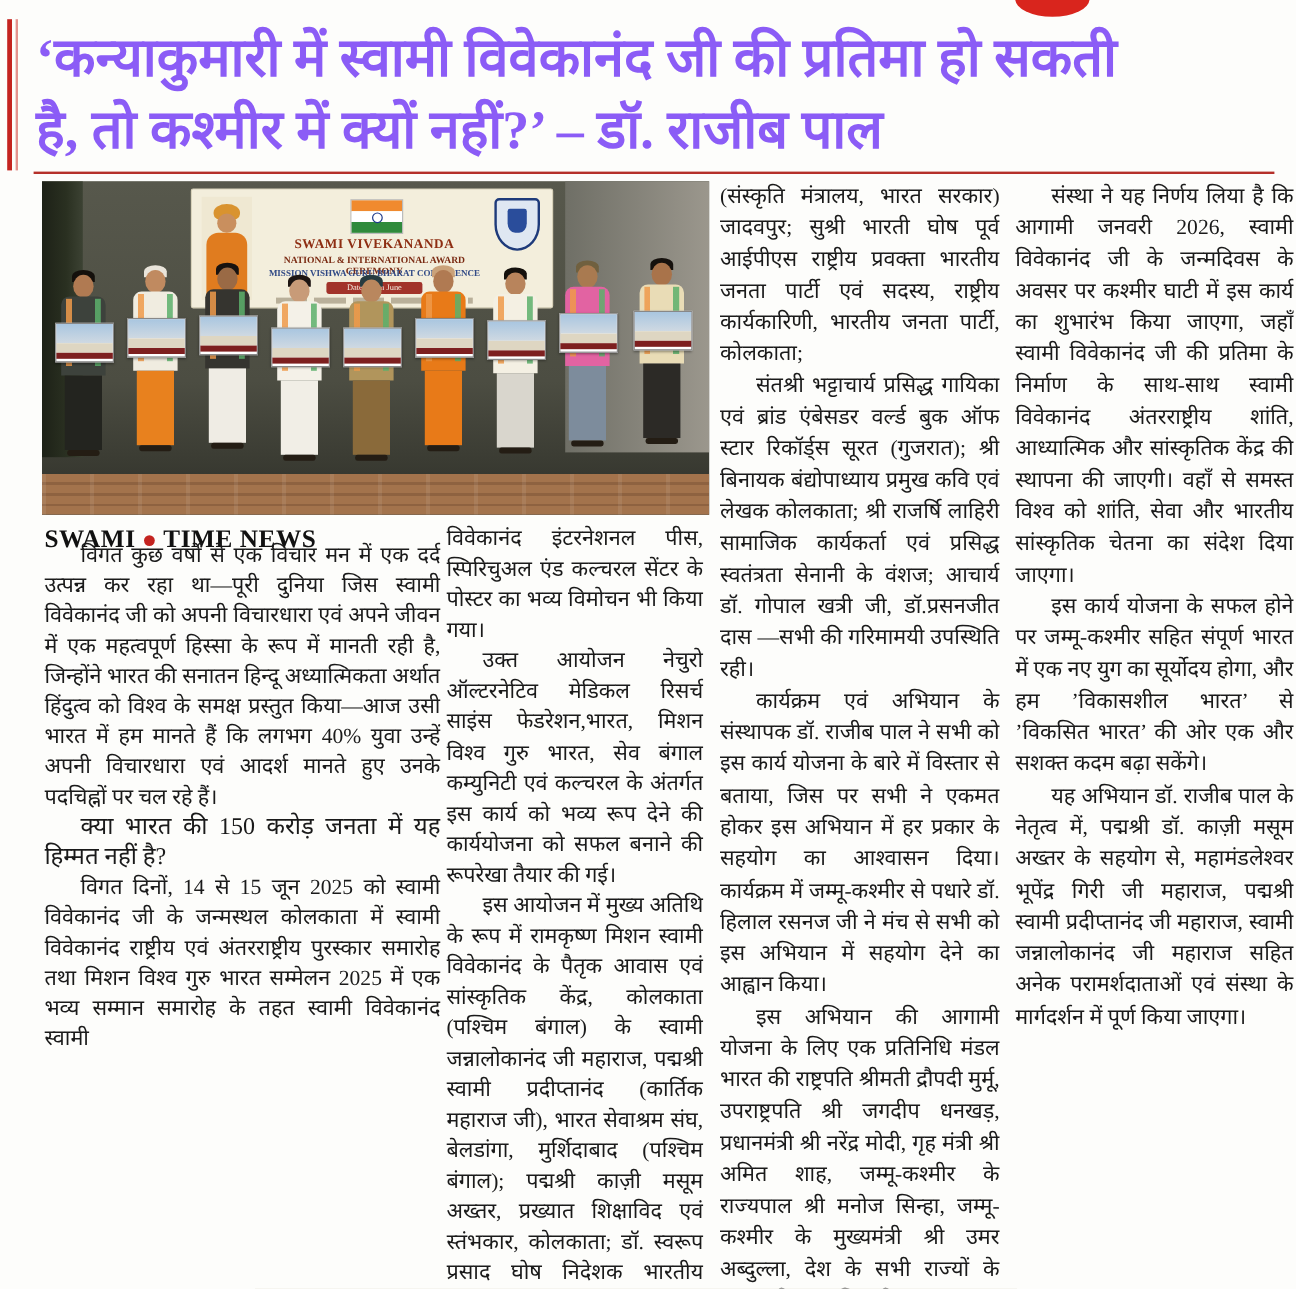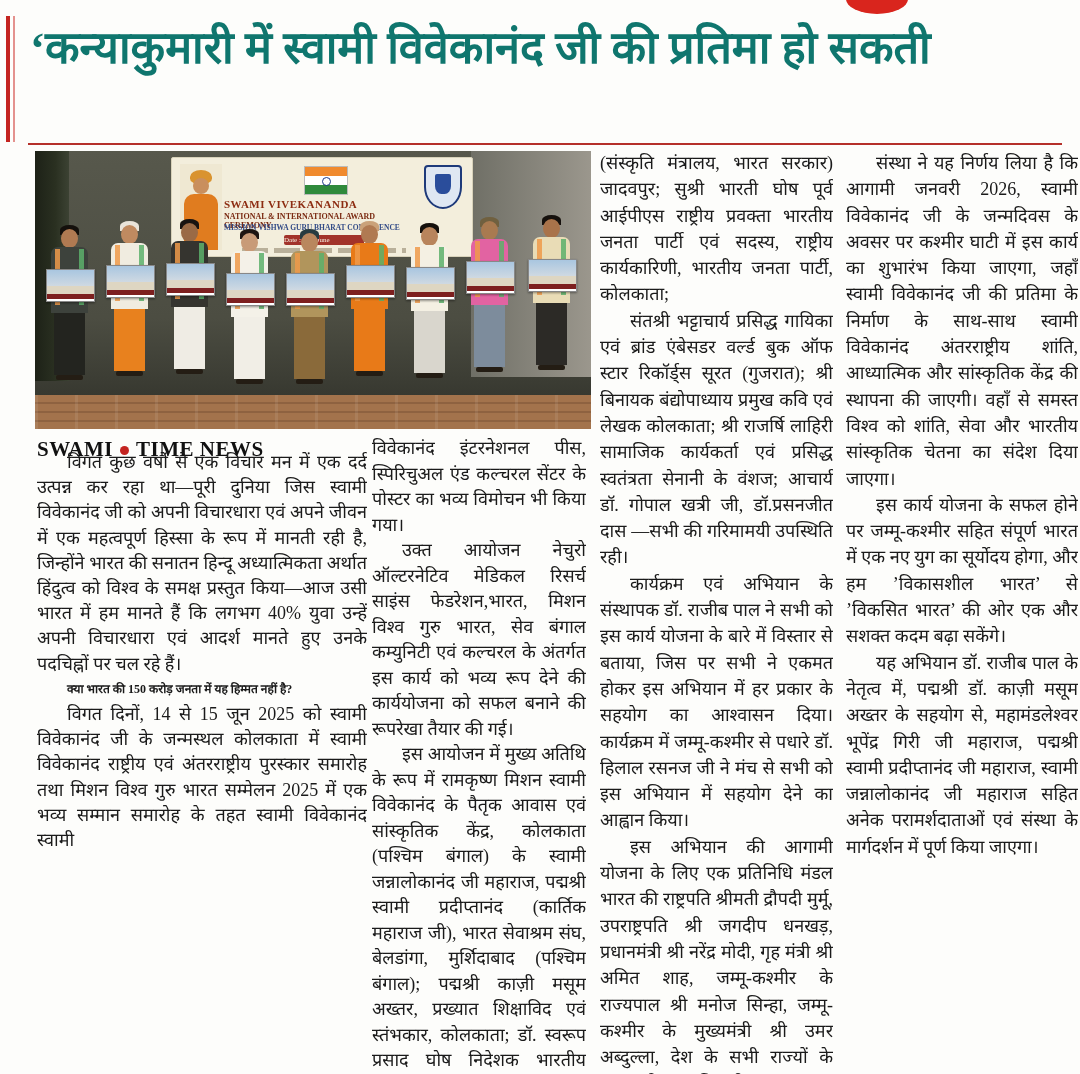--- a/index.html
+++ b/index.html
@@ -8,43 +8,43 @@
     background:#fdfdfb;overflow:hidden;
     font-family:"Liberation Serif","DejaVu Serif",serif;
     color:#141414;
   }
   
   .left-rule{position:absolute;left:6px;top:16px;width:4px;height:126px;background:#c42420;}
   .left-rule2{position:absolute;left:13px;top:16px;width:2px;height:126px;background:#e4928e;}
   .top-dot{position:absolute;left:846px;top:-16px;width:62px;height:30px;border-radius:50%;background:#d9251d;}
   .headline{
     position:absolute;left:30px;top:18px;width:1030px;
-    font-size:45px;line-height:60px;font-weight:700;color:#0f766e;
+    font-size:45px;line-height:60px;font-weight:700;color:#8b5cf6;
     letter-spacing:0px;
   }
   .headline-rule{position:absolute;left:28px;top:143px;width:1034px;height:2px;background:#b5302a;}
 
   
   .photo{
     position:absolute;left:35px;top:151px;width:556px;height:278px;
     background:linear-gradient(180deg,#57584c 0%,#4c4d42 60%,#3c3d34 82%,#2e2f28 100%);
     overflow:hidden;
   }
   .curtain-left{position:absolute;left:0;top:0;width:34px;height:230px;
     background:linear-gradient(90deg,#1d2117,#2a3021 60%,#3c4233);}
   .wall-right{position:absolute;right:0;top:0;width:120px;height:226px;
     background:linear-gradient(90deg,#6f6f66,#9b978d);}
   .stage-floor{position:absolute;left:0;bottom:0;width:556px;height:34px;
     background:repeating-linear-gradient(180deg,#a3734c 0 7px,#8e6240 7px 9px);}
   .floor-glow{position:absolute;left:0;bottom:0;width:556px;height:34px;
     background:repeating-linear-gradient(90deg,rgba(255,255,255,.08) 0 3px,rgba(0,0,0,0) 3px 40px);}
   .banner{
-    position:absolute;left:136px;top:6px;width:300px;height:98px;
+    position:absolute;left:124px;top:6px;width:300px;height:98px;
     background:#f3eedc;border:1px solid #d8d2ba;border-radius:2px;
-    font-family:"Liberation Serif",serif;text-align:left;
+    font-family:"Liberation Serif",serif;text-align:center;
   }
   .banner-portrait{position:absolute;left:8px;top:6px;width:42px;height:86px;background:#efe8d2;overflow:hidden;}
   .banner-portrait .turban{position:absolute;left:10px;top:6px;width:22px;height:14px;border-radius:50% 50% 40% 40%;background:#d9932f;}
   .banner-portrait .face{position:absolute;left:13px;top:14px;width:16px;height:16px;border-radius:50%;background:#c98f5e;}
   .banner-portrait .robe{position:absolute;left:4px;top:30px;width:34px;height:56px;border-radius:10px 10px 0 0;background:#e07c1f;}
   .flag{position:absolute;left:132px;top:8px;width:42px;height:27px;border:1px solid #bbb;}
   .flag .s1{height:9px;background:#f08a2e;}
   .flag .s2{height:9px;background:#ffffff;position:relative;}
   .flag .s2 i{position:absolute;left:17px;top:1px;width:7px;height:7px;border-radius:50%;border:1.5px solid #1e3a8a;}
   .flag .s3{height:9px;background:#2f8a3c;}
@@ -71,37 +71,38 @@
   .person .legs{position:absolute;left:13px;top:90px;width:31px;height:62px;}
   .person .feet{position:absolute;left:15px;top:152px;width:27px;height:5px;background:#241d14;border-radius:2px;}
 
   
   .caption{position:absolute;left:37px;top:437px;font-family:"Liberation Serif",serif;
     font-weight:700;font-size:21px;letter-spacing:.5px;color:#111;}
   .caption .dot{display:inline-block;width:9px;height:9px;border-radius:50%;background:#c42420;margin:0 7px 1px 7px;vertical-align:middle;}
   .col{position:absolute;overflow:hidden;text-align:justify;font-size:18px;line-height:25.2px;color:#1a1a1a;}
   .col p{margin:0;text-indent:30px;}
   .col p.cont{text-indent:0;}
-  .col p.bold{font-weight:700;font-size:12px;}
+  .col p.bold{font-weight:400;font-size:20px;}
   #col1{left:37px;top:450px;width:330px;height:611px;}
   #col2{left:372px;top:436px;width:214px;height:638px;line-height:25.5px;}
   #col3{left:600px;top:150px;width:233px;height:924px;line-height:26.3px;}
   #col4{left:846px;top:150px;width:232px;height:924px;line-height:26.3px;}
 </style>
 </head>
 <body>
 
 <div class="page">
 
   <div class="left-rule"></div>
   <div class="left-rule2"></div>
   <div class="top-dot"></div>
 
   <div class="headline">
     <div>‘कन्याकुमारी में स्वामी विवेकानंद जी की प्रतिमा हो सकती</div>
+    <div>है, तो कश्मीर में क्यों नहीं?’ – डॉ. राजीब पाल</div>
   </div>
   <div class="headline-rule"></div>
 
   <div class="photo">
     <div class="curtain-left"></div>
     <div class="wall-right"></div>
 
     <div class="banner">
       <div class="banner-portrait">
         <i class="turban"></i>

